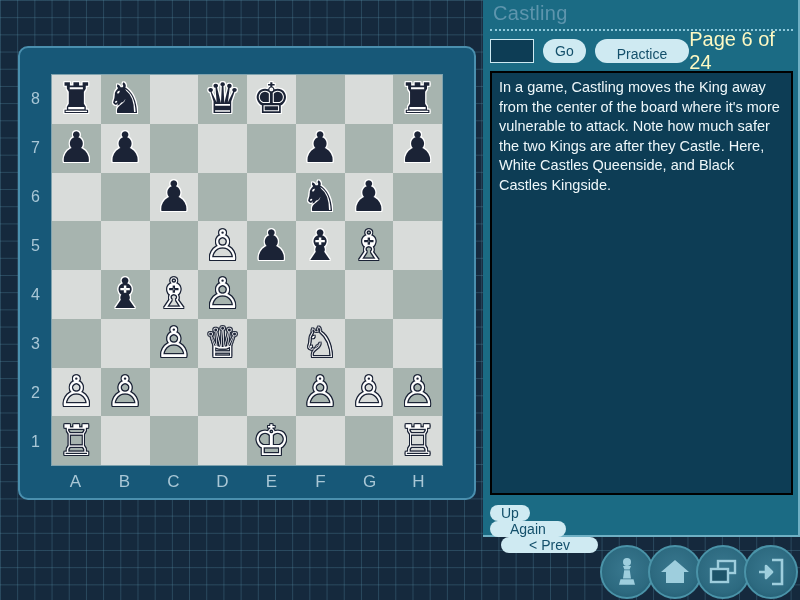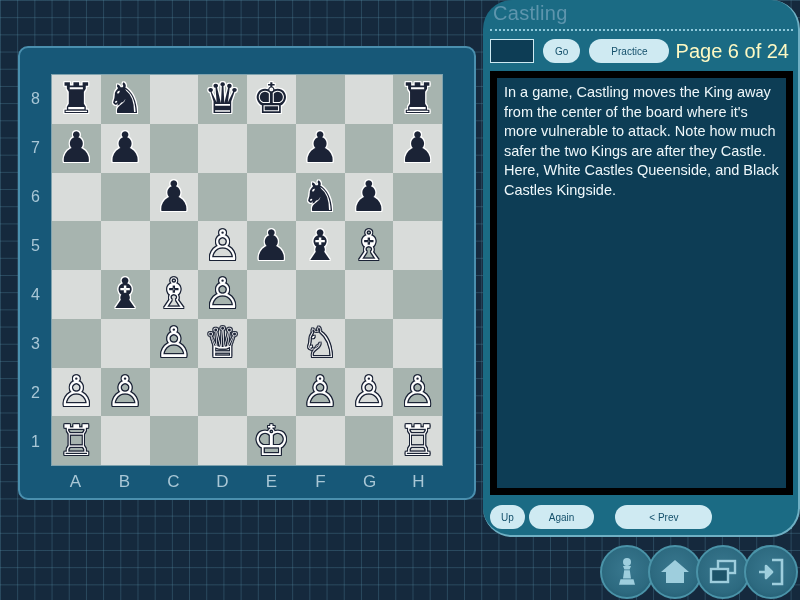--- a/index.html
+++ b/index.html
@@ -113,21 +113,20 @@
   
   #lesson-panel {
     position: absolute;
     left: 483px;
     top: 0px;
     width: 317px;
     height: 537px;
     background: #1b6b84;
     border-right: 2px solid #6fb0c4;
     border-bottom: 2px solid #6fb0c4;
-    border-radius: 29px;
   }
 
   #lesson-title {
     position: absolute;
     left: 10px;
     top: 2px;
     font-size: 20px;
     color: #5e95ad;
     letter-spacing: 0.3px;
   }
@@ -158,21 +157,21 @@
     border: 1px solid #cfeaf2;
     margin-right: 9px;
   }
 
   .pill {
     background: #cfeaf2;
     color: #14506b;
     border: none;
     border-radius: 13px;
     height: 24px;
-    font-size: 10px;
+    font-size: 14px;
     font-family: "Liberation Sans", sans-serif;
     cursor: pointer;
     padding: 0 12px;
   }
 
   #go-button { margin-right: 9px; }
   #practice-button { padding: 7px 22px; }
 
   #page-indicator {
     margin-left: auto;
@@ -181,42 +180,43 @@
     padding-right: 4px;
   }
 
   #lesson-text-box {
     position: absolute;
     left: 7px;
     top: 71px;
     width: 303px;
     height: 424px;
     background: #0d3d55;
-    border: 7px solid #000000;
+    border: 2px solid #000000;
     padding: 5px 7px;
   }
   #lesson-text {
     color: #eef7fa;
     font-size: 14.5px;
     line-height: 19.5px;
     white-space: pre-line;
   }
 
   #nav-row {
     position: absolute;
     left: 7px;
     top: 505px;
     width: 303px;
     height: 24px;
     display: flex;
     align-items: flex-start;
+    flex-direction: column;
   }
   #up-button    { padding: 0 11px; margin-right: 4px; }
   #again-button { padding: 0 20px; }
-  #prev-button  { width: 97px; padding: 0; margin-left: 21px; }
+  #prev-button  { width: 97px; padding: 0; margin-left: 11px; }
   #next-button  { width: 97px; padding: 0; margin-left: 9px; }
 
   
   #toolbar {
     position: absolute;
     left: 600px;
     top: 543px;
     width: 200px;
     height: 57px;
     display: flex;

